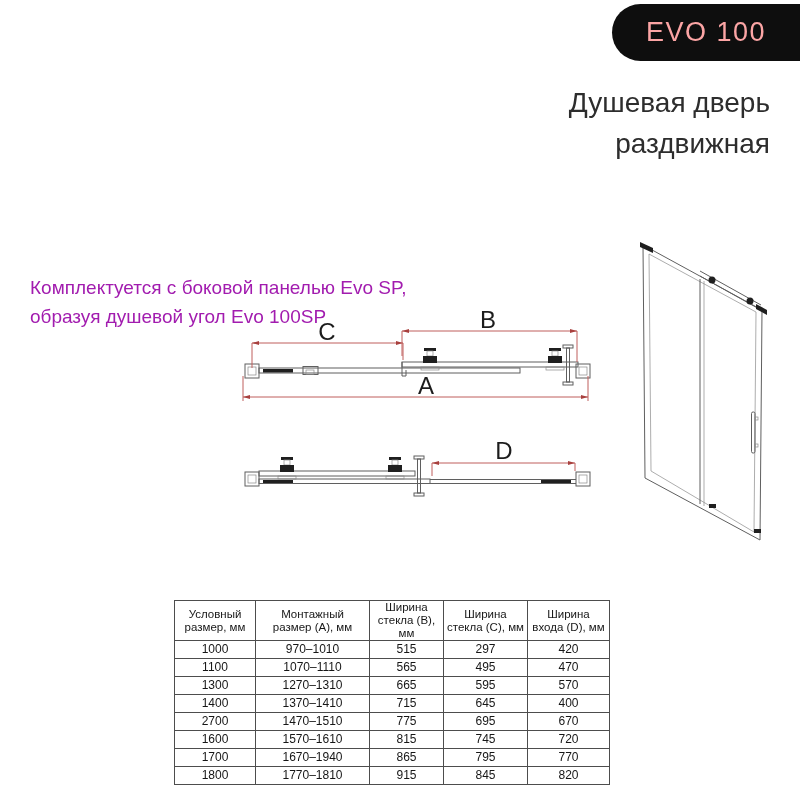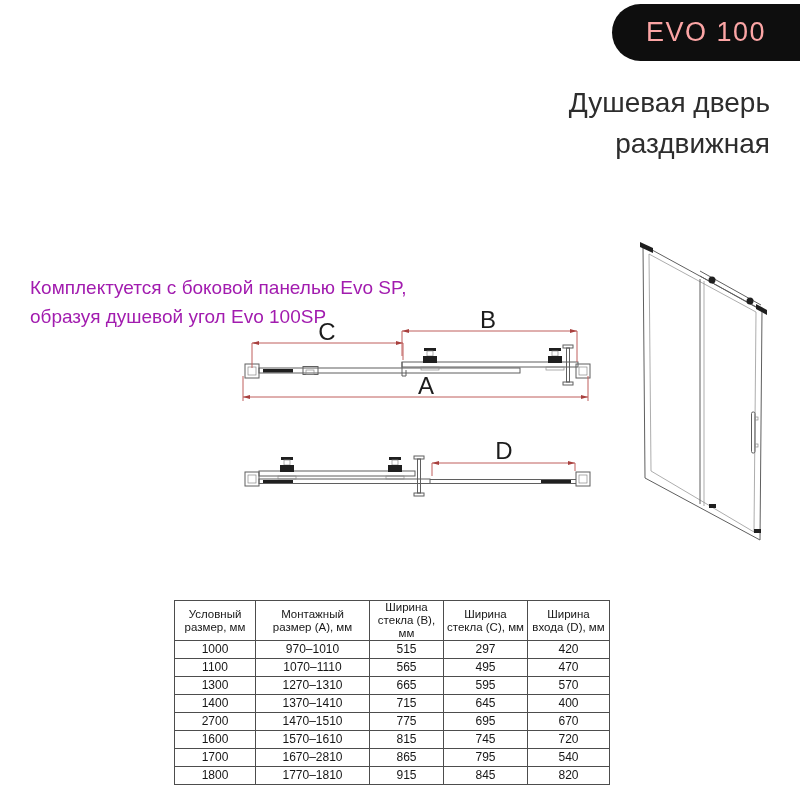--- a/index.html
+++ b/index.html
@@ -257,24 +257,24 @@
         </tr>
         <tr>
           <td>1600</td>
           <td>1570–1610</td>
           <td>815</td>
           <td>745</td>
           <td>720</td>
         </tr>
         <tr>
           <td>1700</td>
-          <td>1670–2810</td>
+          <td>1670–1940</td>
           <td>865</td>
           <td>795</td>
-          <td>540</td>
+          <td>770</td>
         </tr>
         <tr>
           <td>1800</td>
           <td>1770–1810</td>
           <td>915</td>
           <td>845</td>
           <td>820</td>
         </tr>
       </tbody>
   </table>

